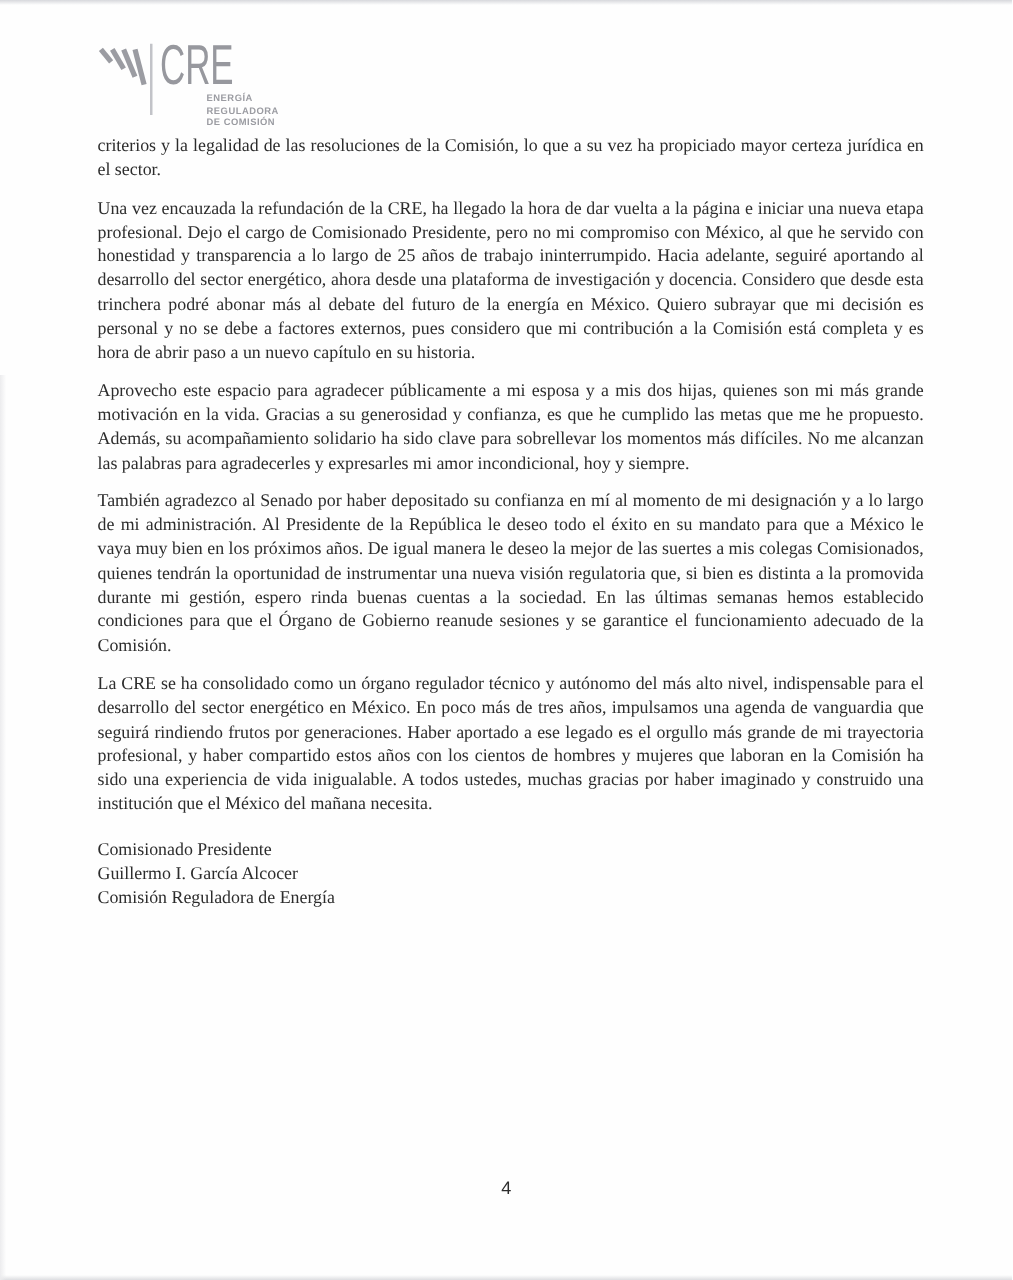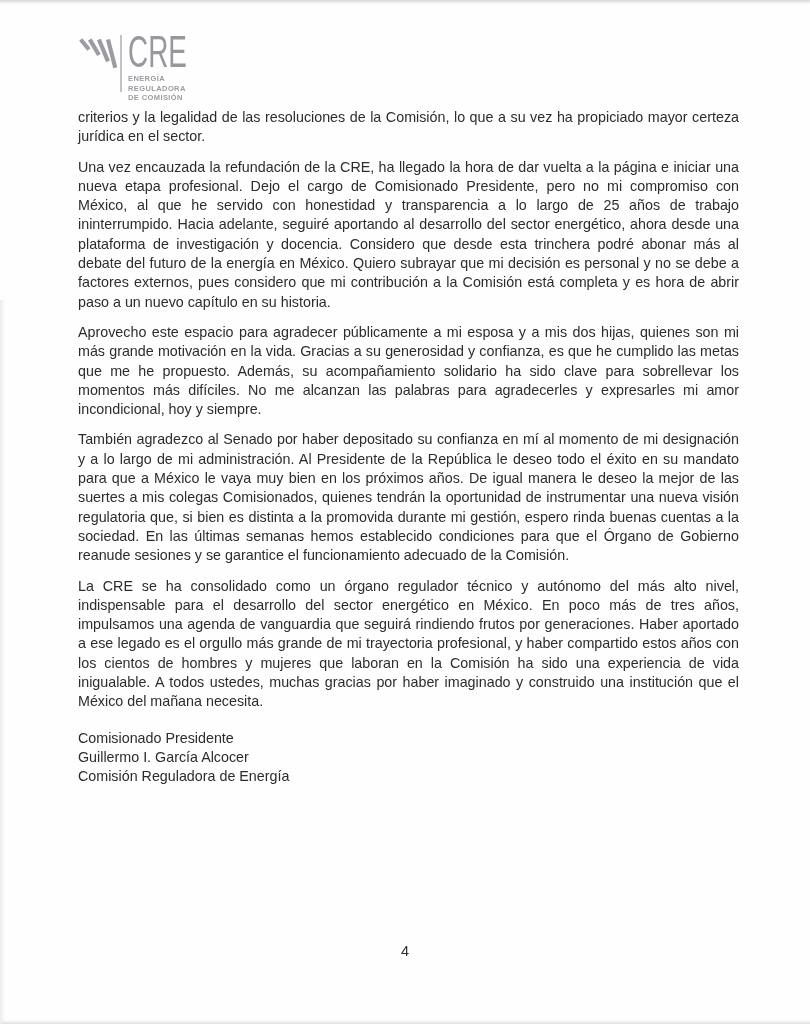--- a/index.html
+++ b/index.html
@@ -45,20 +45,21 @@
   }
   .logo-divider {
     width: 2px;
     height: 57px;
     background: #c2c3c8;
     margin: 2px 6px 0 2px;
   }
   .logo-textcol {
     display: flex;
     flex-direction: column;
+    align-items: flex-end;
   }
   .logo-acronym {
     font-size: 45px;
     line-height: 38px;
     font-weight: 400;
     color: #97989e;
     letter-spacing: 0px;
     transform: scaleX(0.62);
     transform-origin: left top;
     white-space: nowrap;
@@ -74,20 +75,21 @@
     color: #9b9ca2;
     white-space: nowrap;
   }
 
   
   .letter {
     position: absolute;
     left: 78px;
     top: 108px;
     width: 661px;
+    font-family: Liberation Serif, serif;
   }
   .letter p {
     margin: 0 0 11px 0;
     font-size: 14.3px;
     line-height: 19.3px;
     text-align: justify;
     color: #2c2c2c;
   }
   .signature {
     margin-top: 17px;

